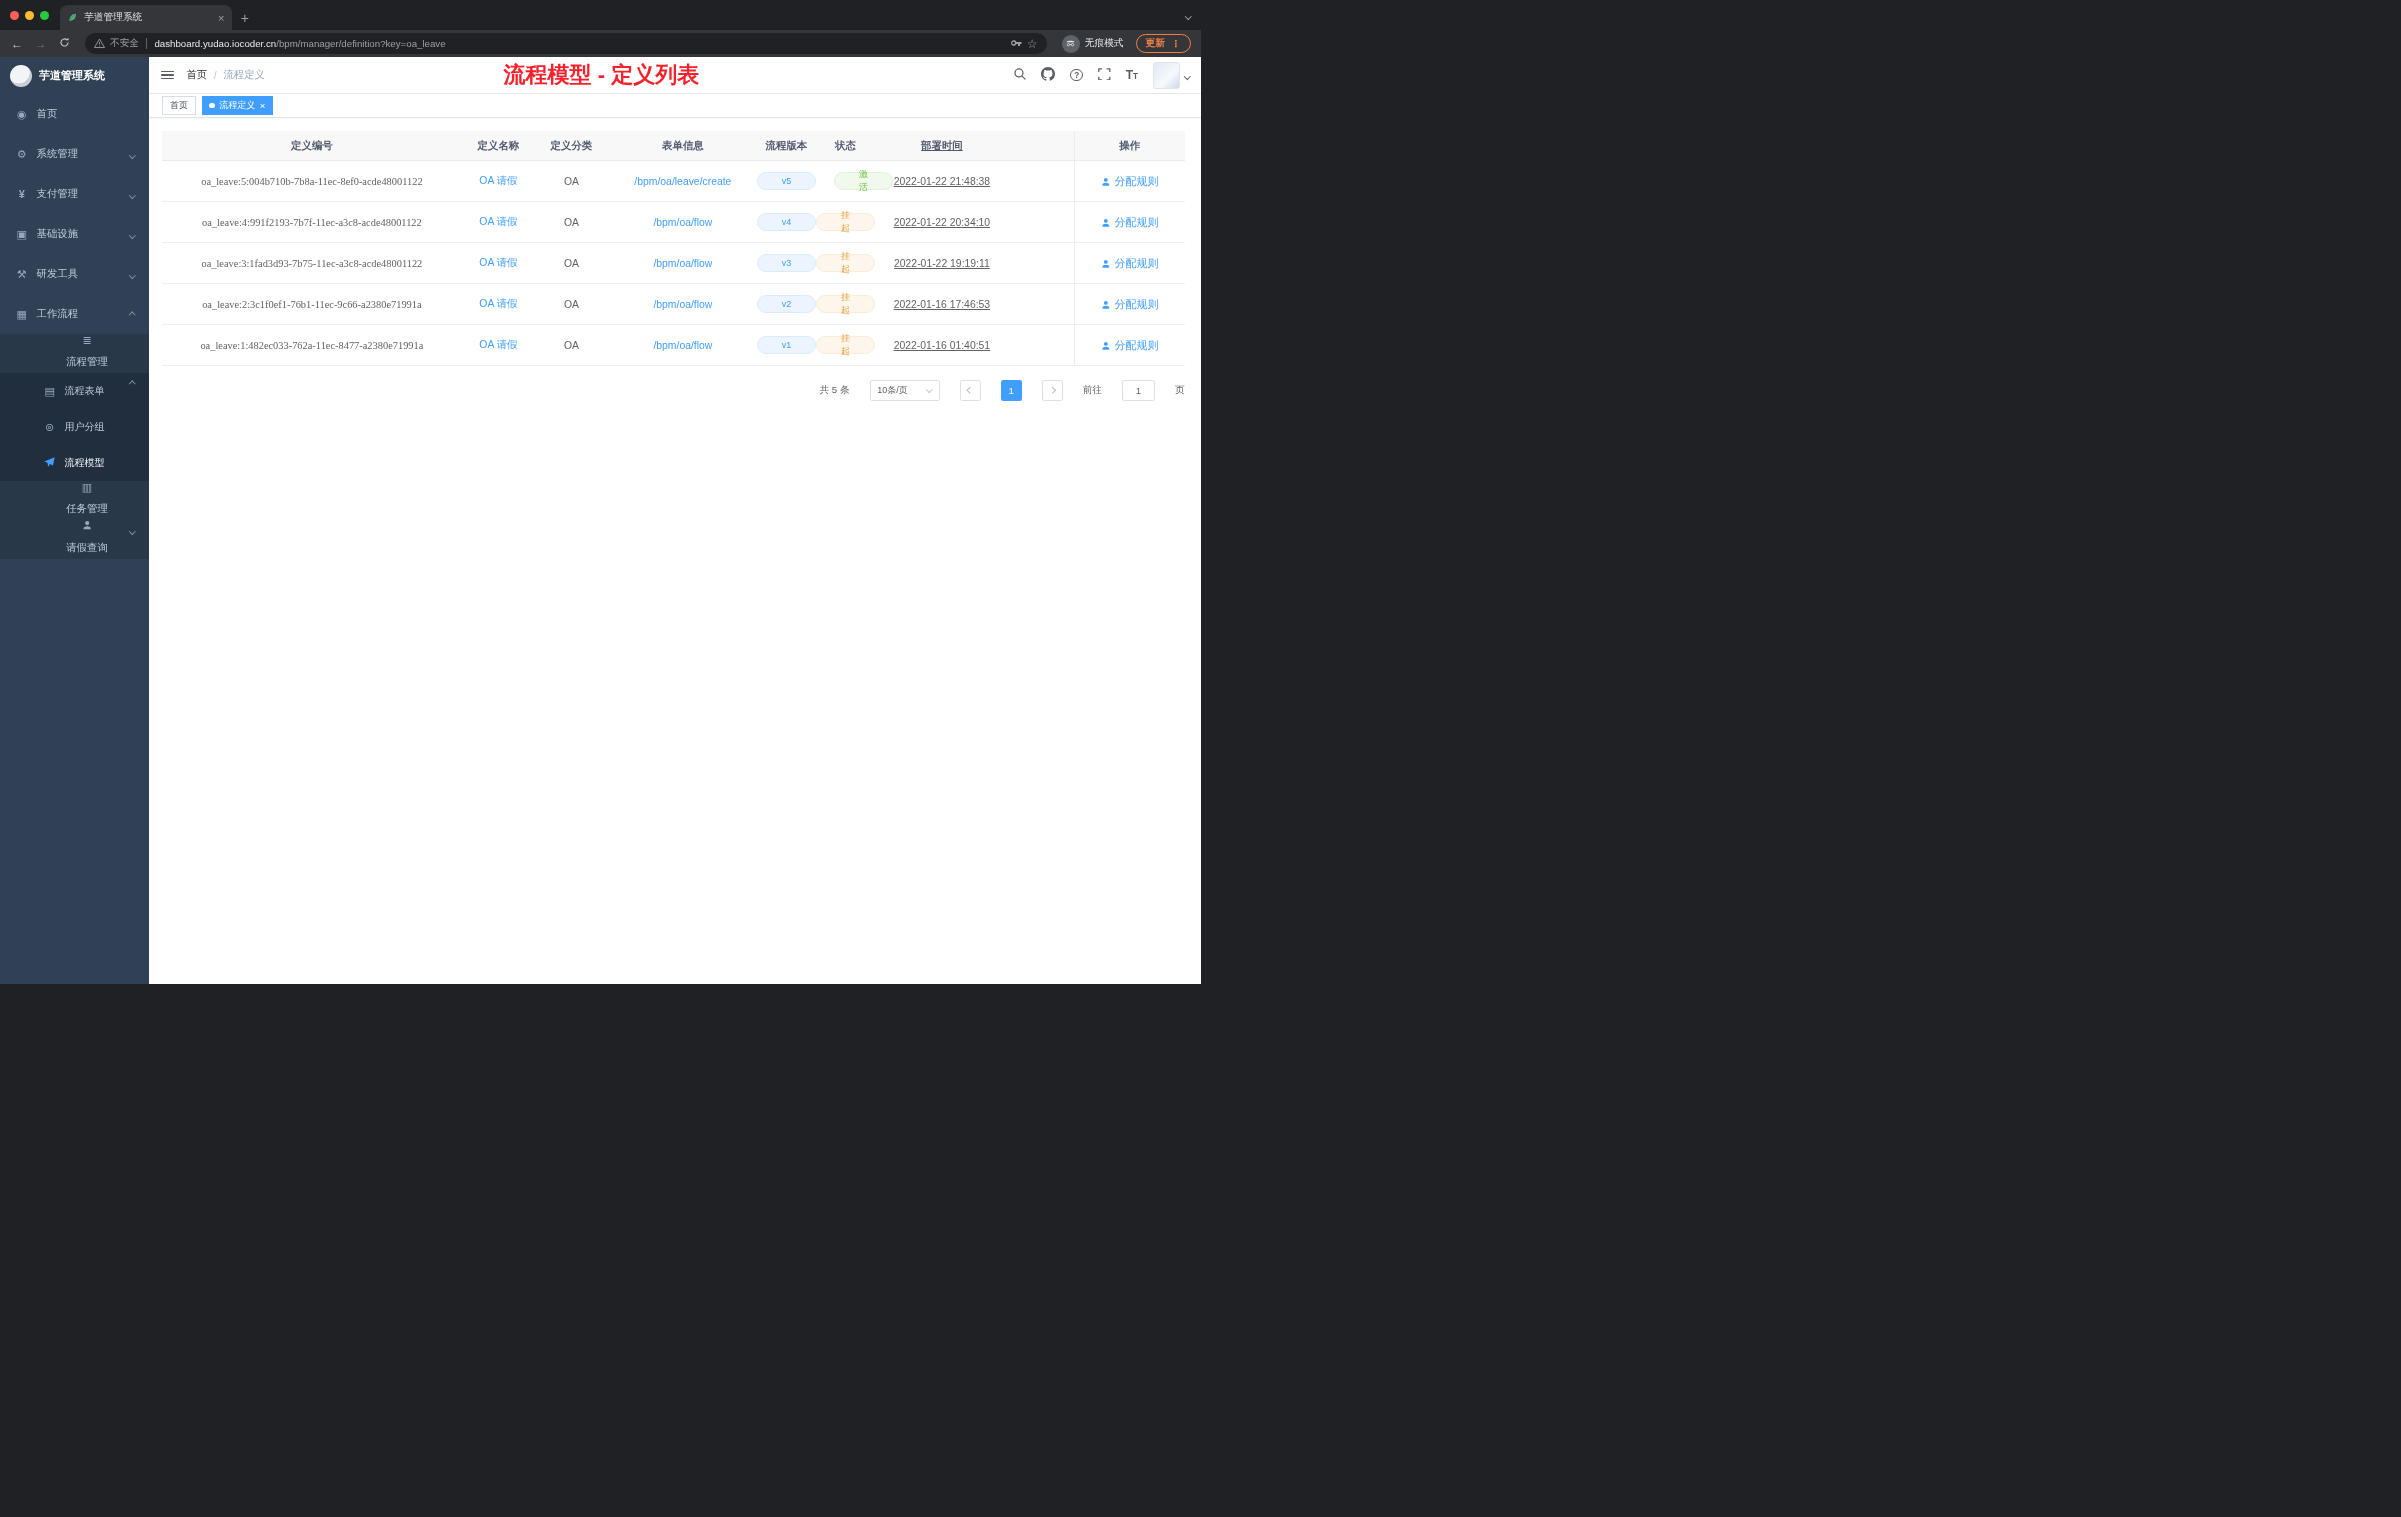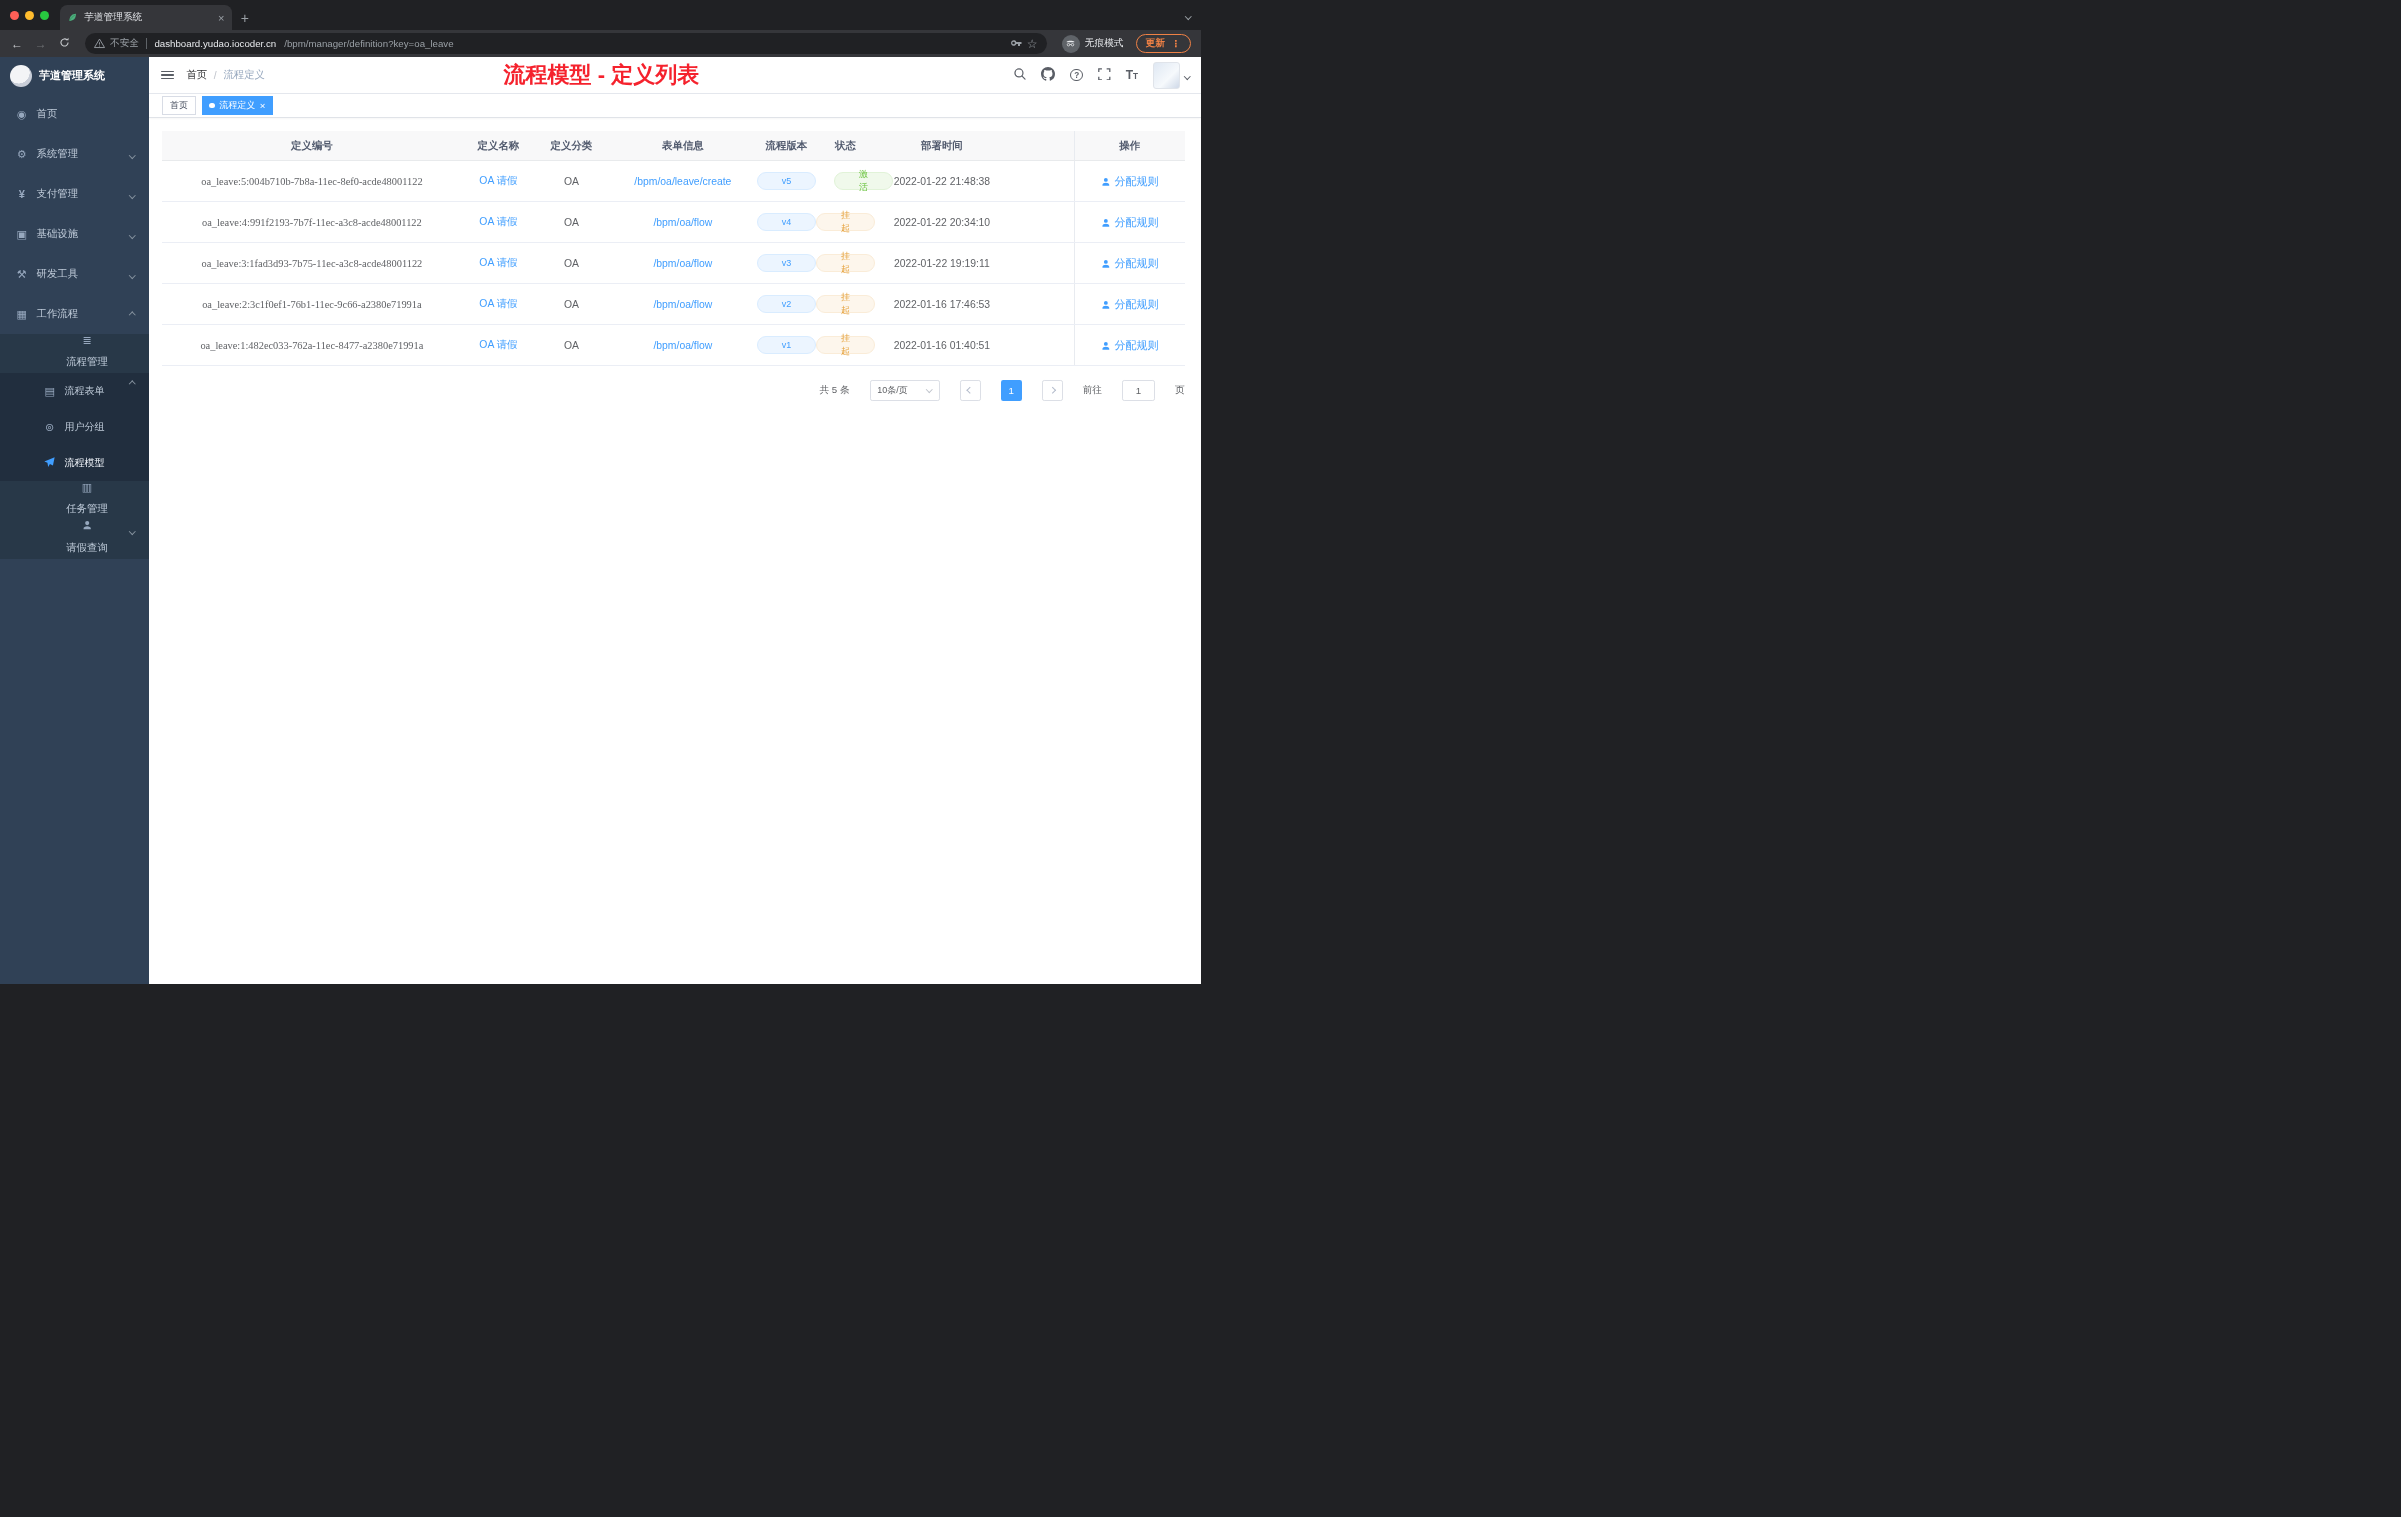--- a/index.html
+++ b/index.html
@@ -19,21 +19,21 @@
   .newtab{color:#9aa0a6;font-size:14px;margin:0 0 4.5px 9px;cursor:pointer;}
   .tabsearch{position:absolute;right:10.4px;top:9px;color:#9aa0a6;}
 
   .toolbar{height:27px;background:#35363a;display:flex;align-items:center;padding:0 7.4px;gap:4.5px;flex:0 0 auto;}
   .navbtn{color:#c7cacd;font-size:12px;width:19.3px;text-align:center;cursor:pointer;}
   .navbtn.dim{color:#6e7174;}
   .omnibox{flex:1;height:21px;background:#202124;border-radius:10.4px;display:flex;align-items:center;
            padding:0 9px;margin:0 6px;color:#9aa0a6;font-size:9.7px;gap:5.2px;}
   .omni-sep{width:0.7px;height:10.4px;background:#5f6368;margin:0 2.2px;}
   .url-host{color:#e8eaed;}
-  .url-path{color:#9aa0a6;margin-left:8px;}
+  .url-path{color:#9aa0a6;}
   .omni-spacer{flex:1;}
   .incog{display:flex;align-items:center;gap:5.2px;color:#e8eaed;font-size:9.7px;margin:0 4.5px;}
   .incog-circle{width:18px;height:18px;border-radius:50%;background:#5f6368;display:flex;align-items:center;justify-content:center;}
   .update-pill{border:1.1px solid #ef8145;color:#ef8145;border-radius:10.4px;height:19.3px;display:flex;align-items:center;
                padding:0 9px;font-size:9.7px;font-weight:bold;gap:6px;cursor:pointer;margin:0 3px;}
 
   
   .app{flex:1;display:flex;min-height:0;background:#fff;}
 
   
@@ -98,21 +98,21 @@
   .tag-dot{width:5.2px;height:5.2px;border-radius:50%;background:#fff;display:inline-block;}
   .tag-x{font-size:9.7px;line-height:1;}
 
   
   .content{padding:13.4px 16.3px 0 13.4px;flex:1;min-height:0;}
   .tbl{width:100%;font-size:10.4px;}
   .thead{display:flex;height:30px;background:#f8f8f9;color:#515a6e;font-weight:bold;border-bottom:0.7px solid #e8eaec;align-items:stretch;}
   .trow{display:flex;height:41px;border-bottom:0.7px solid #ebeef5;color:#606266;align-items:stretch;}
   .cell{display:flex;align-items:center;justify-content:center;text-align:center;padding:0 3px;}
   .c-id{width:299px;font-family:Liberation Serif, serif;}.c-name{width:74px;}.c-cat{width:72px;}.c-form{width:151px;}
-  .c-ver{width:56px;}.c-status{width:62px;}.c-time{width:131px;}
+  .c-ver{width:56px;}.c-status{width:62px;}.c-time{width:131px;text-decoration:underline;}
   .spacer{flex:1;}
   .c-op{width:111px;border-left:0.7px solid #e8ebf0;}
   a.blue{color:#409eff;text-decoration:none;cursor:pointer;}
   .tag{display:inline-flex;align-items:center;height:18px;padding:0 24px;border-radius:9px;font-size:9px;border:0.7px solid;}
   .tag-blue{color:#409eff;background:#ecf5ff;border-color:#d9ecff;}
   .tag-green{color:#67c23a;background:#f0f9eb;border-color:#e1f3d8;margin-left:36px;}
   .tag-orange{color:#e6a23c;background:#fdf6ec;border-color:#faecd8;}
   .op-link{display:inline-flex;align-items:center;gap:3.7px;font-size:11px;color:#409eff;cursor:pointer;}
 
   

